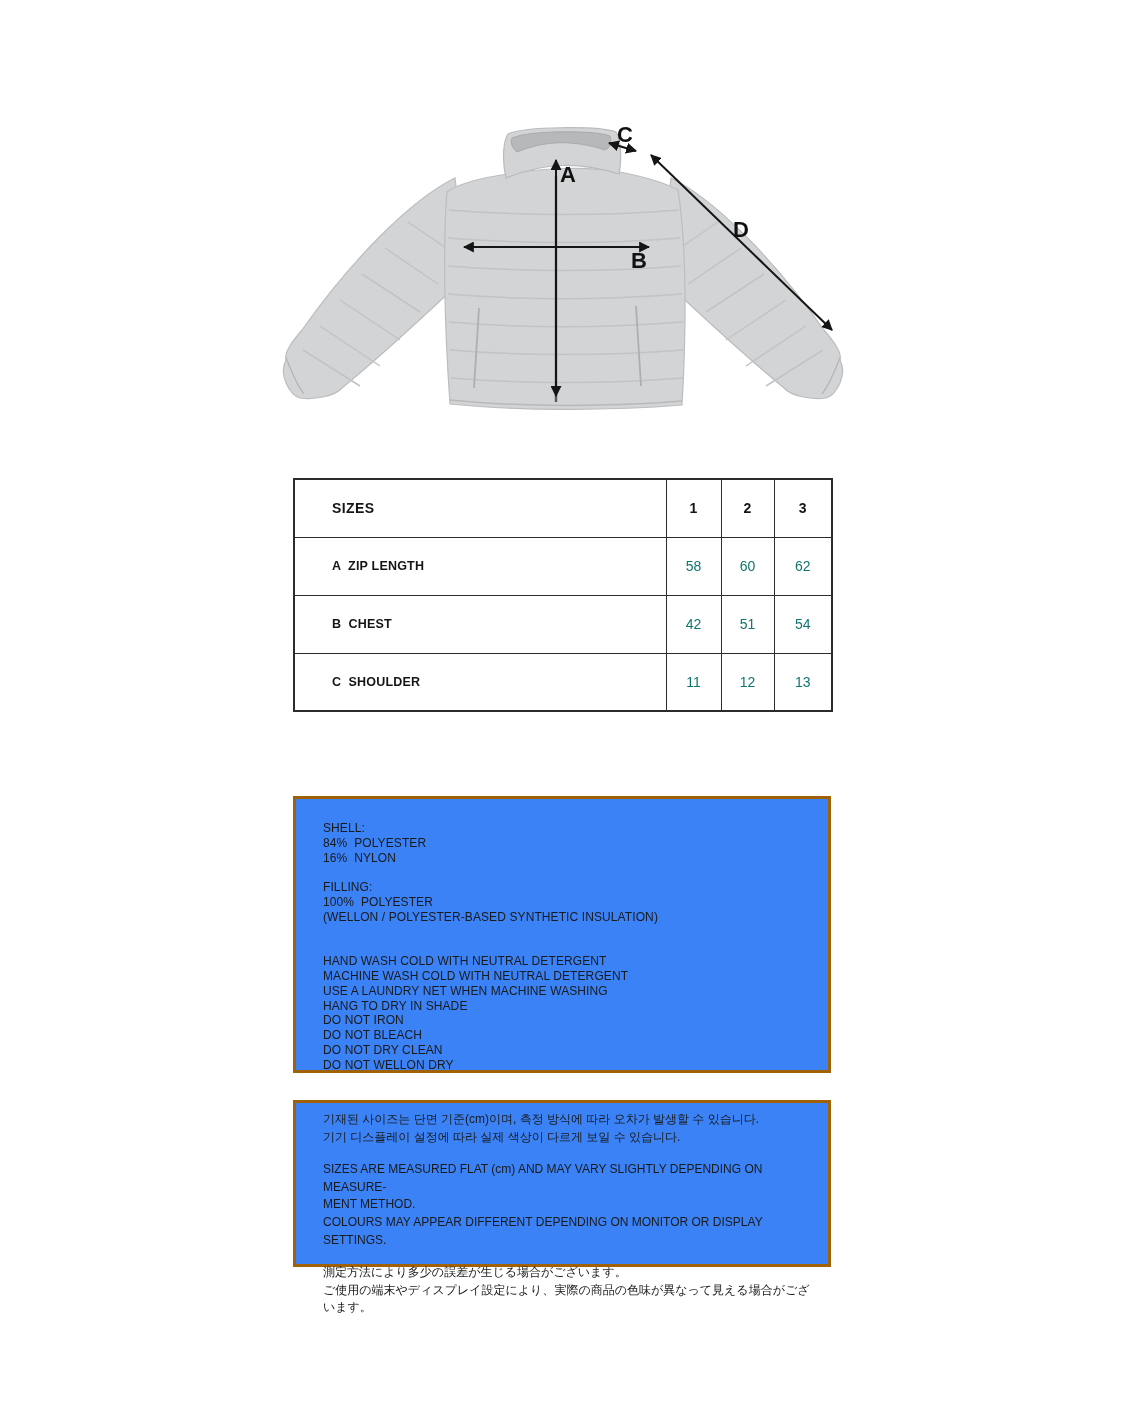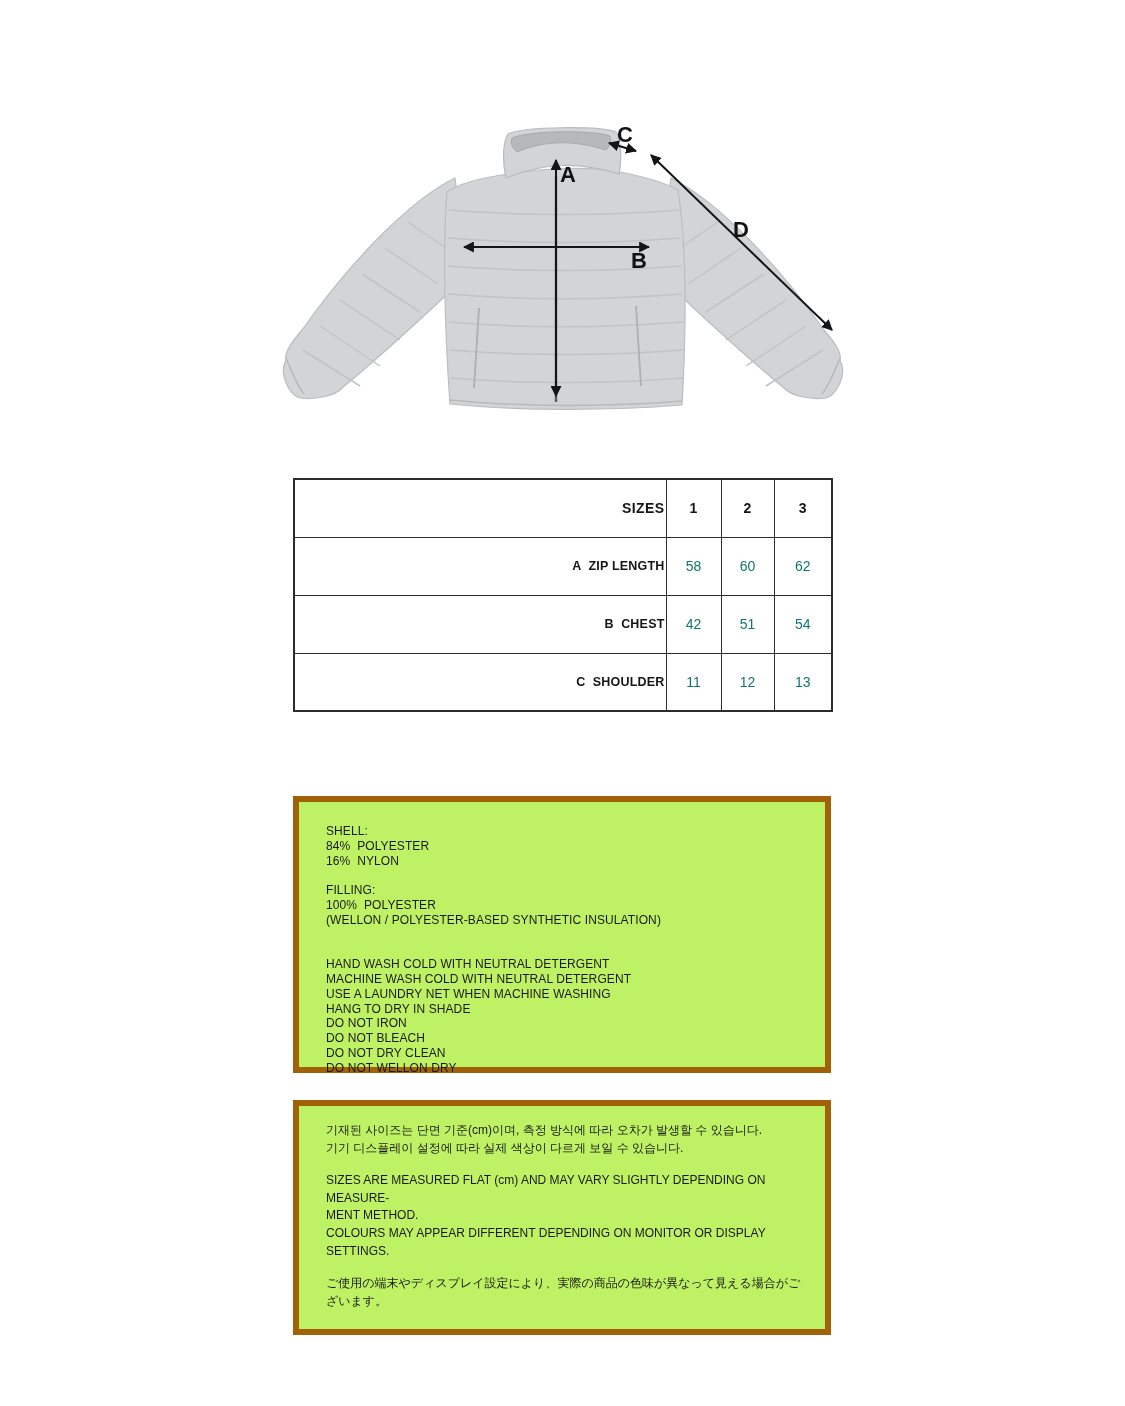--- a/index.html
+++ b/index.html
@@ -22,41 +22,41 @@
     width:538px;
   }
   .size-table th,.size-table td{
     border:1.5px solid #2c2c2c;
     vertical-align:middle;
     white-space:pre;
   }
   .size-table{border:2px solid #2c2c2c;}
   .size-table tr{height:58px;}
   .size-table .lbl{
-    text-align:right;padding-left:10px;
+    text-align:left;padding-left:37px;
     font-weight:bold;font-size:12.5px;letter-spacing:.2px;color:#151515;
   }
   .size-table th.lbl{font-size:14px;letter-spacing:.4px;}
   .size-table th.num{font-weight:bold;font-size:14px;text-align:center;color:#151515;}
   .size-table td.num{font-weight:normal;font-size:14px;text-align:center;color:#0f766e;}
   .cm-note{
     position:absolute;left:293px;top:771px;width:538px;
     text-align:center;font-size:15px;letter-spacing:.6px;color:#222222;margin-top:40px;
   }
   
   .info-box{
     position:absolute;left:293px;width:538px;
-    border:6px solid #a16207;box-sizing:border-box;
-    background:#bef264;
+    border:3px solid #a16207;box-sizing:border-box;
+    background:#3b82f6;
   }
   .materials-box{top:796px;height:277px;padding:22px 18px 0 27px;}
   .materials-box .line{font-size:12px;line-height:14.8px;white-space:pre-wrap;letter-spacing:.1px;color:#1a1a1a;}
   .gap-s{height:14.8px;}
   .gap-m{height:29.6px;}
-  .notes-box{top:1100px;height:235px;padding:16px 18px 0 27px;}
+  .notes-box{top:1100px;height:167px;padding:8px 18px 0 27px;}
   .notes-box .line{font-size:12px;line-height:17.6px;white-space:pre-wrap;color:#1a1a1a;}
   .notes-box .para-gap{height:15px;}
 </style>
 </head>
 <body>
 
 <div class="page">
 
   <div class="diagram">
     <svg viewBox="260 105 620 345">
@@ -174,16 +174,17 @@
   </div>
 
   <div class="info-box notes-box">
     <div class="line">기재된 사이즈는 단면 기준(cm)이며, 측정 방식에 따라 오차가 발생할 수 있습니다.</div>
     <div class="line">기기 디스플레이 설정에 따라 실제 색상이 다르게 보일 수 있습니다.</div>
     <div class="para-gap"></div>
     <div class="line">SIZES ARE MEASURED FLAT (cm) AND MAY VARY SLIGHTLY DEPENDING ON MEASURE-</div>
     <div class="line">MENT METHOD.</div>
     <div class="line">COLOURS MAY APPEAR DIFFERENT DEPENDING ON MONITOR OR DISPLAY SETTINGS.</div>
     <div class="para-gap"></div>
+    <div class="line">測定方法により多少の誤差が生じる場合がございます。</div>
     <div class="line">ご使用の端末やディスプレイ設定により、実際の商品の色味が異なって見える場合がございます。</div>
   </div>
 
 </div>
 
 </body></html>

